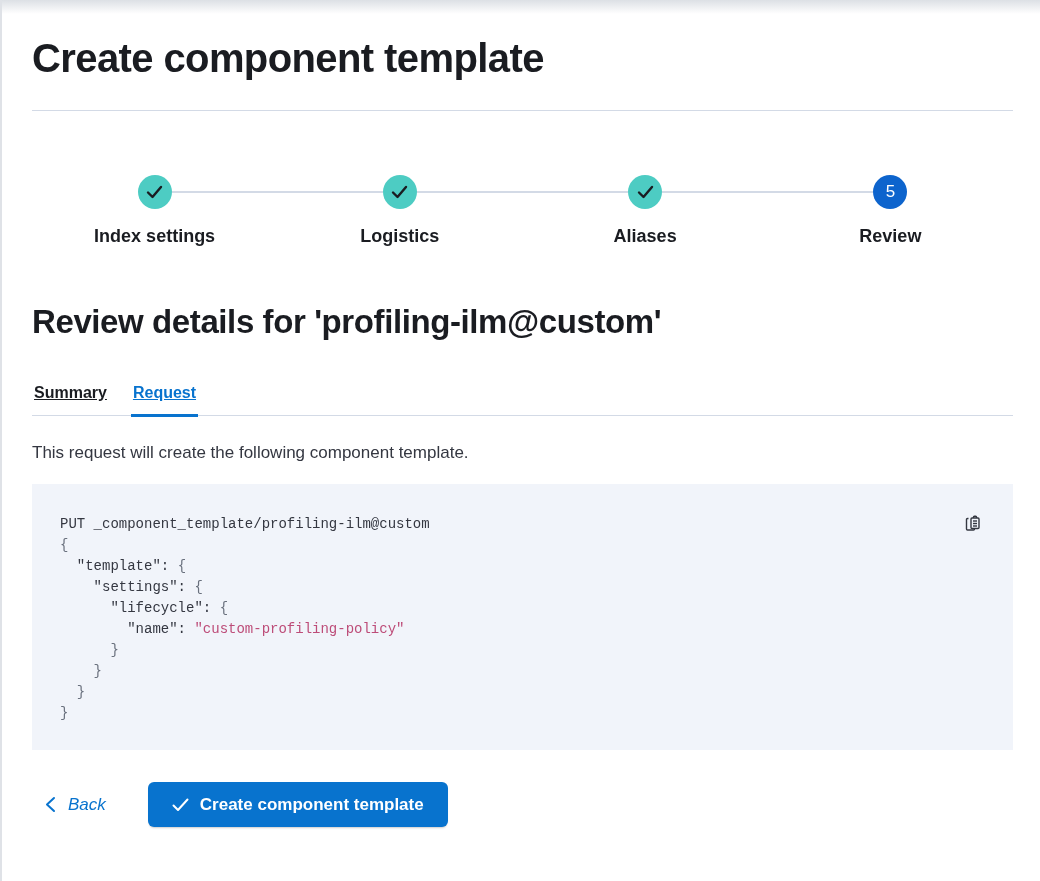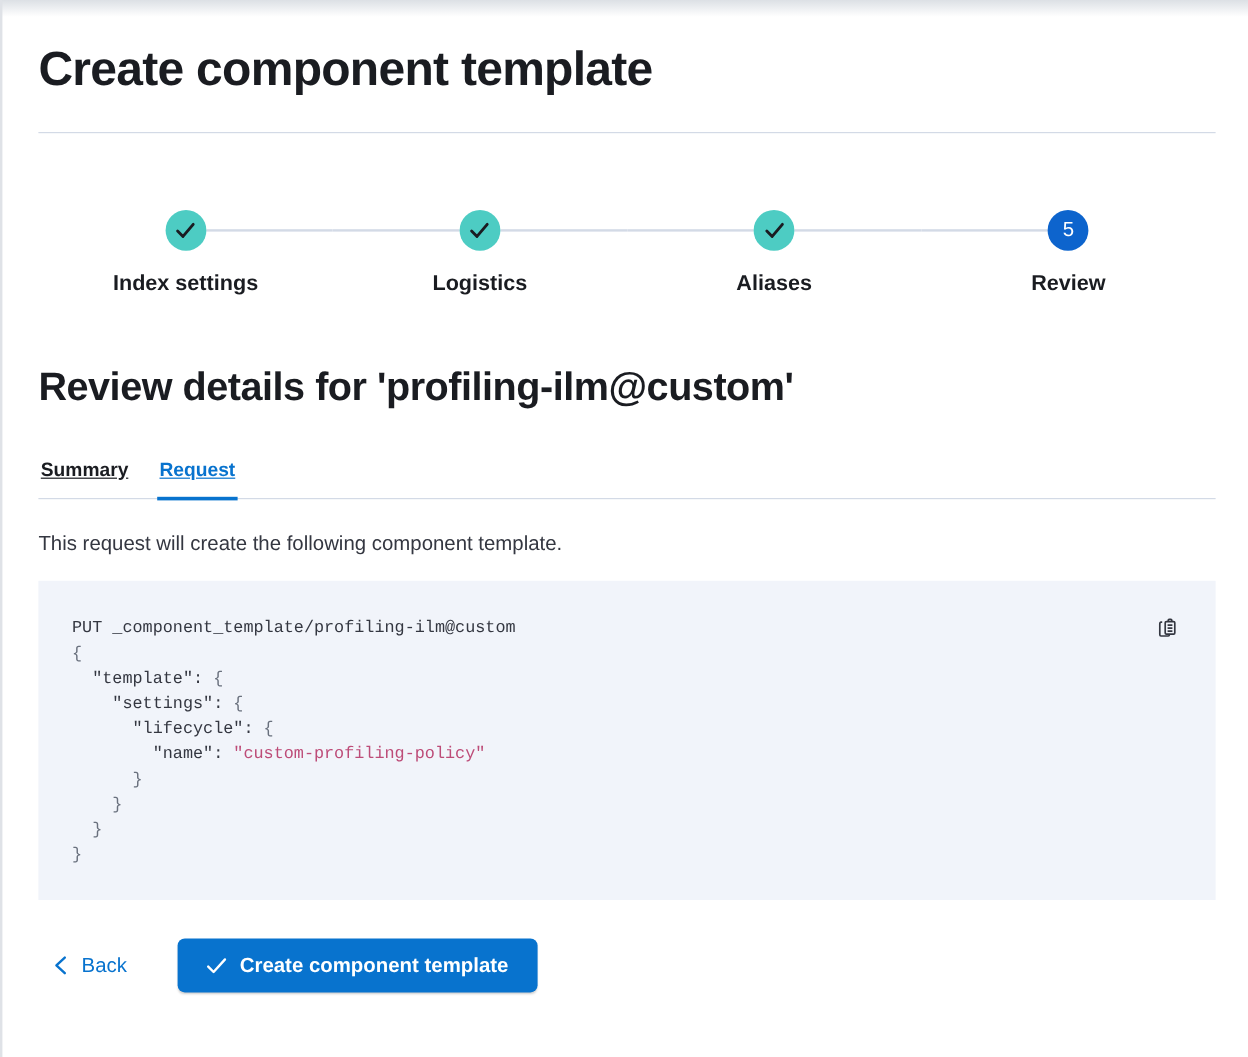--- a/index.html
+++ b/index.html
@@ -67,21 +67,21 @@
   .copy-btn {
     position:absolute; top:28px; right:28px; width:22px; height:22px;
     background:none; border:none; padding:0; cursor:pointer;
     display:flex; align-items:center; justify-content:center;
   }
 
   
   .footer { display:flex; align-items:center; margin-top:32px; }
   .back-link {
     display:flex; align-items:center; gap:11px; margin-left:12px;
-    color:#0873ce; font-size:17px; font-weight:500; cursor:pointer; text-decoration:none;
+    color:#0873ce; font-size:17px; font-weight:500; cursor:pointer; text-decoration:none;font-style:italic;
   }
   .create-btn {
     display:flex; align-items:center; gap:11px; margin-left:42px;
     height:45px; padding:0 24px; border:none; border-radius:6px;
     background:#0873ce; color:#ffffff; font-family:"Liberation Sans",sans-serif;
     font-size:17px; font-weight:600; cursor:pointer;
     box-shadow:0 2px 2px -1px rgba(0,0,0,0.2);
   }
 </style>
 </head>

